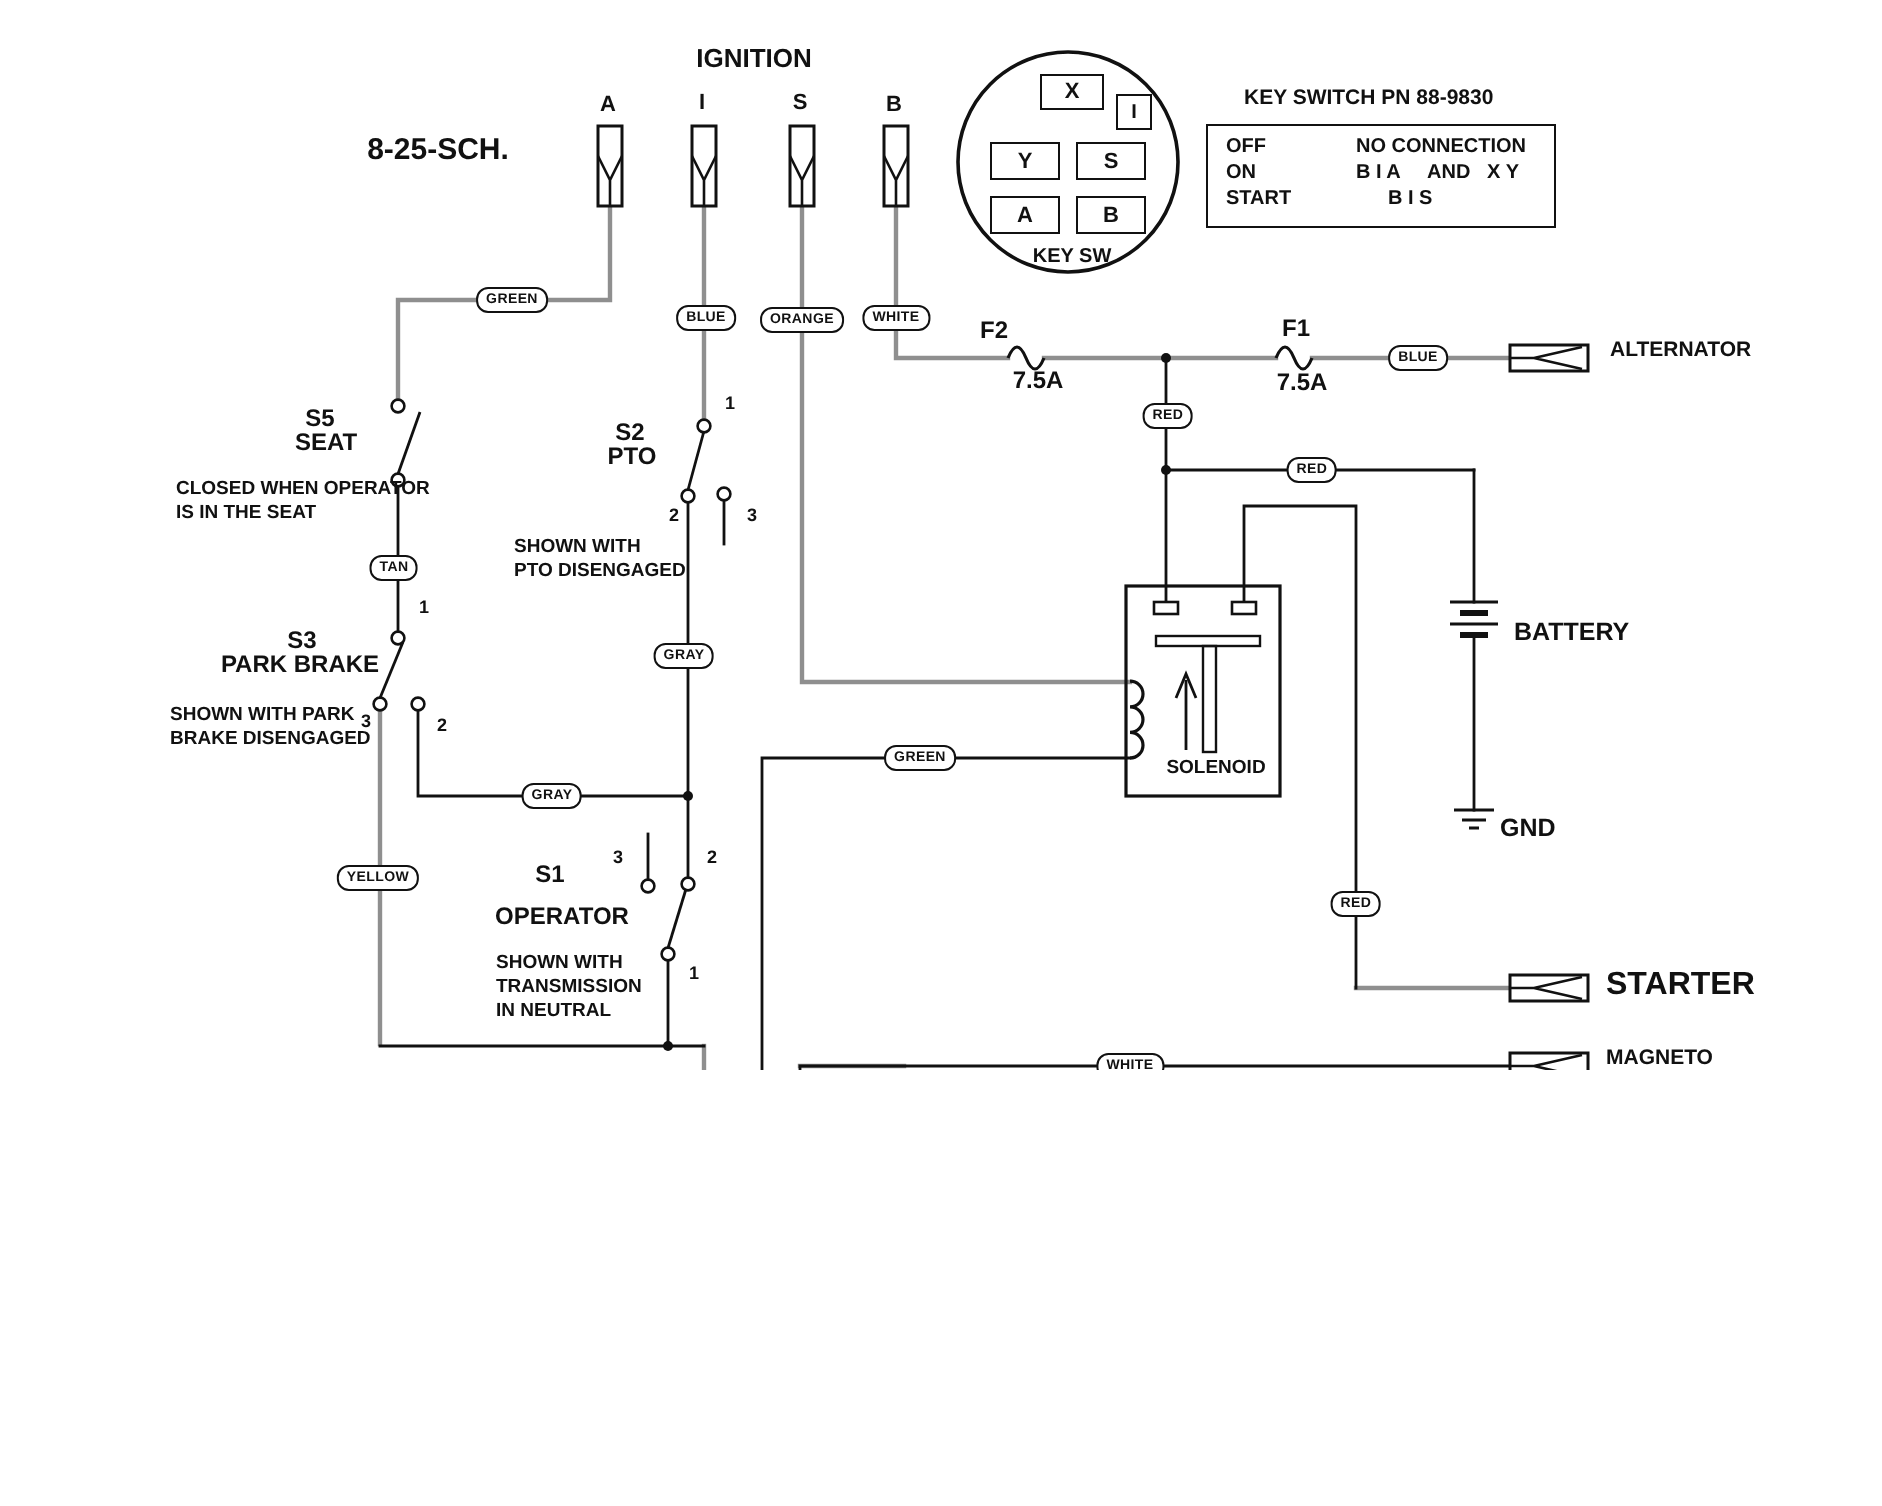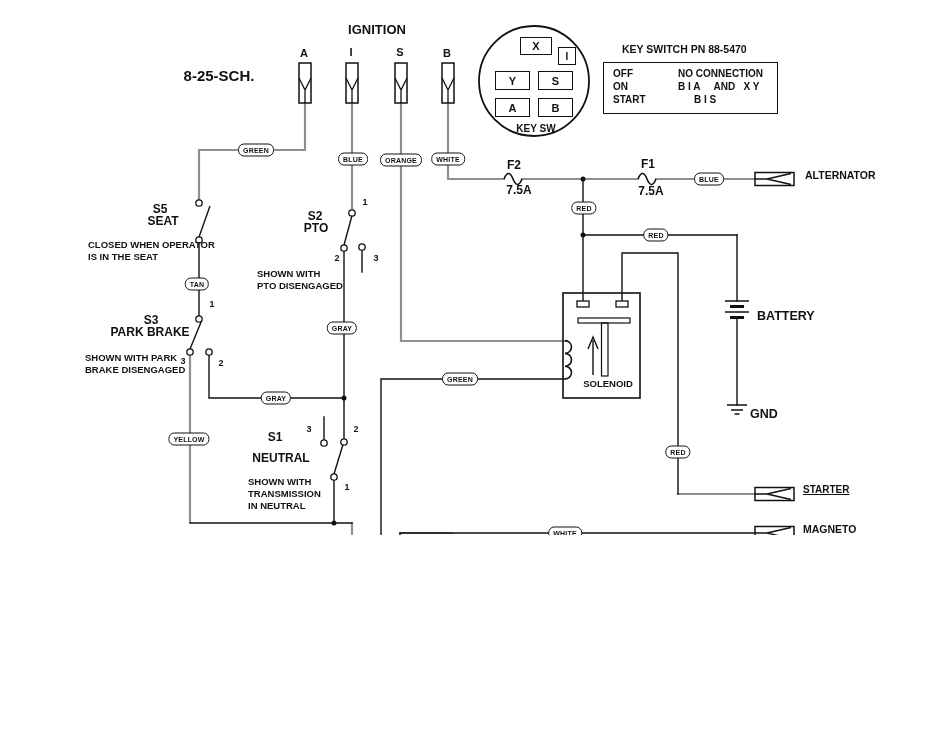--- a/index.html
+++ b/index.html
@@ -156,31 +156,31 @@
   <div class="lbl ctr" style="left:447px;top:53px;font-size:11px;">B</div>
 
   <div class="pin" style="left:520px;top:37px;width:30px;height:16px;font-size:11px;">X</div>
   <div class="pin" style="left:558px;top:47px;width:16px;height:16px;font-size:10px;">I</div>
   <div class="pin" style="left:495px;top:71px;width:33px;height:17px;font-size:11px;">Y</div>
   <div class="pin" style="left:538px;top:71px;width:33px;height:17px;font-size:11px;">S</div>
   <div class="pin" style="left:495px;top:98px;width:33px;height:17px;font-size:11px;">A</div>
   <div class="pin" style="left:538px;top:98px;width:33px;height:17px;font-size:11px;">B</div>
   <div class="lbl ctr" style="left:536px;top:129px;font-size:10px;">KEY SW</div>
 
-  <div class="lbl" style="left:622px;top:44px;font-size:10.5px;">KEY SWITCH PN 88-5470</div>
+  <div class="lbl" style="left:622px;top:44px;font-size:10.5px;">KEY SWITCH PN 88-9830</div>
   <div class="box" style="left:603px;top:62px;width:173px;height:50px;">
     <div class="lbl" style="left:9px;top:6px;font-size:10px;">OFF</div>
     <div class="lbl" style="left:74px;top:6px;font-size:10px;">NO CONNECTION</div>
     <div class="lbl" style="left:9px;top:19px;font-size:10px;">ON</div>
     <div class="lbl" style="left:74px;top:19px;font-size:10px;">B I A     AND   X Y</div>
     <div class="lbl" style="left:9px;top:32px;font-size:10px;">START</div>
     <div class="lbl" style="left:74px;top:32px;font-size:10px;padding-left:16px;">B I S</div>
   </div>
 
-  <div class="lbl ctr" style="left:514px;top:165px;font-size:12px;">F2</div>
+  <div class="lbl ctr" style="left:497px;top:165px;font-size:12px;">F2</div>
   <div class="lbl ctr" style="left:519px;top:190px;font-size:12px;">7.5A</div>
   <div class="lbl ctr" style="left:648px;top:164px;font-size:12px;">F1</div>
   <div class="lbl ctr" style="left:651px;top:191px;font-size:12px;">7.5A</div>
 
   <div class="cap" style="left:256px;top:150px;">GREEN</div>
   <div class="cap" style="left:353px;top:159px;">BLUE</div>
   <div class="cap" style="left:401px;top:160px;">ORANGE</div>
   <div class="cap" style="left:448px;top:159px;">WHITE</div>
   <div class="cap" style="left:197px;top:284px;">TAN</div>
   <div class="cap" style="left:342px;top:328px;">GRAY</div>
@@ -210,37 +210,37 @@
 
   <div class="lbl ctr" style="left:315px;top:216px;font-size:12px;text-align:center;">S2</div>
   <div class="lbl ctr" style="left:316px;top:228px;font-size:12px;">PTO</div>
   <div class="lbl" style="left:257px;top:269px;font-size:9.5px;">SHOWN WITH</div>
   <div class="lbl" style="left:257px;top:281px;font-size:9.5px;text-align:right;">PTO DISENGAGED</div>
   <div class="lbl ctr" style="left:365px;top:202px;font-size:9px;">1</div>
   <div class="lbl ctr" style="left:337px;top:258px;font-size:9px;">2</div>
   <div class="lbl ctr" style="left:376px;top:258px;font-size:9px;">3</div>
 
   <div class="lbl ctr" style="left:275px;top:437px;font-size:12px;">S1</div>
-  <div class="lbl ctr" style="left:281px;top:458px;font-size:12px;">NEUTRAL</div>
+  <div class="lbl ctr" style="left:281px;top:458px;font-size:12px;">OPERATOR</div>
   <div class="lbl" style="left:248px;top:477px;font-size:9.5px;">SHOWN WITH</div>
   <div class="lbl" style="left:248px;top:489px;font-size:9.5px;">TRANSMISSION</div>
   <div class="lbl" style="left:248px;top:501px;font-size:9.5px;">IN NEUTRAL</div>
   <div class="lbl ctr" style="left:309px;top:429px;font-size:9px;">3</div>
   <div class="lbl ctr" style="left:356px;top:429px;font-size:9px;">2</div>
   <div class="lbl ctr" style="left:347px;top:487px;font-size:9px;">1</div>
 
   <div class="lbl ctr" style="left:324px;top:602px;font-size:12px;">K1</div>
   <div class="lbl ctr" style="left:323px;top:615px;font-size:12px;">RELAY</div>
   <div class="lbl rot" style="left:345px;top:578px;font-size:9px;">5</div>
   <div class="lbl rot" style="left:345px;top:638px;font-size:9px;">2</div>
   <div class="lbl rot" style="left:376px;top:575px;font-size:9px;">4</div>
   <div class="lbl rot" style="left:396px;top:575px;font-size:9px;">3</div>
   <div class="lbl rot" style="left:385px;top:636px;font-size:9px;">1</div>
 
   <div class="lbl ctr" style="left:608px;top:384px;font-size:9.5px;">SOLENOID</div>
   <div class="lbl" style="left:757px;top:310px;font-size:12.5px;">BATTERY</div>
   <div class="lbl" style="left:750px;top:408px;font-size:12.5px;">GND</div>
   <div class="lbl" style="left:805px;top:170px;font-size:10.5px;">ALTERNATOR</div>
-  <div class="lbl" style="left:803px;top:485px;font-size:10px;text-decoration:underline;">STARTER</div>
+  <div class="lbl" style="left:803px;top:485px;font-size:16px;">STARTER</div>
   <div class="lbl" style="left:803px;top:524px;font-size:10.5px;">MAGNETO</div>
   <div class="lbl" style="left:367px;top:717px;font-size:12.5px;">GND</div>
 
 </div>
 
 </body></html>

